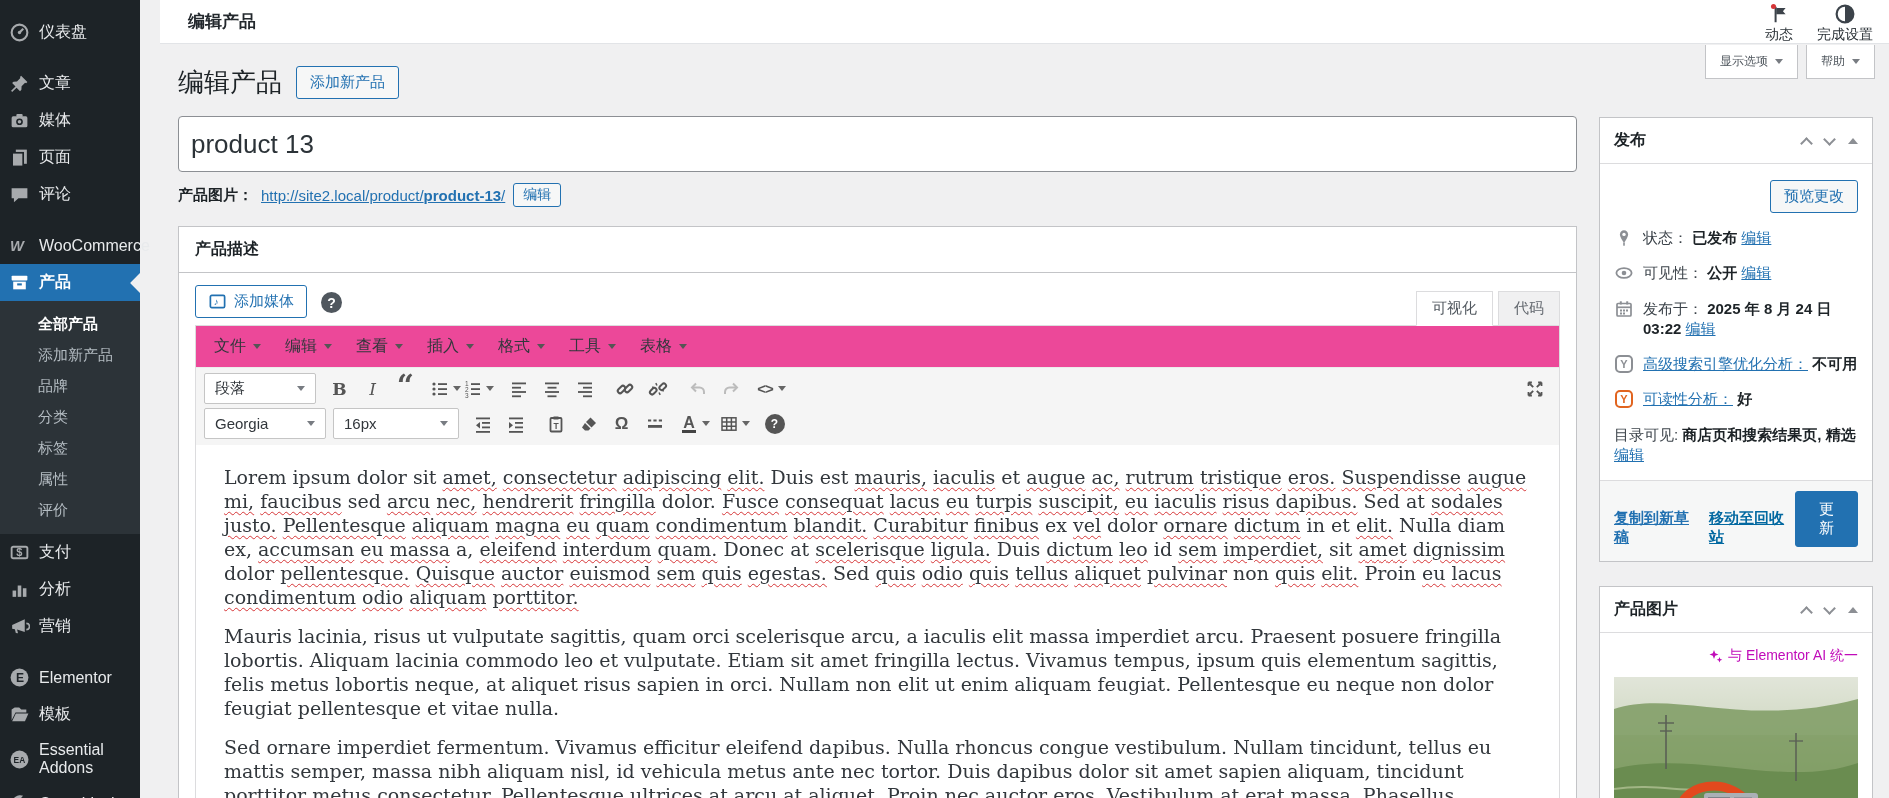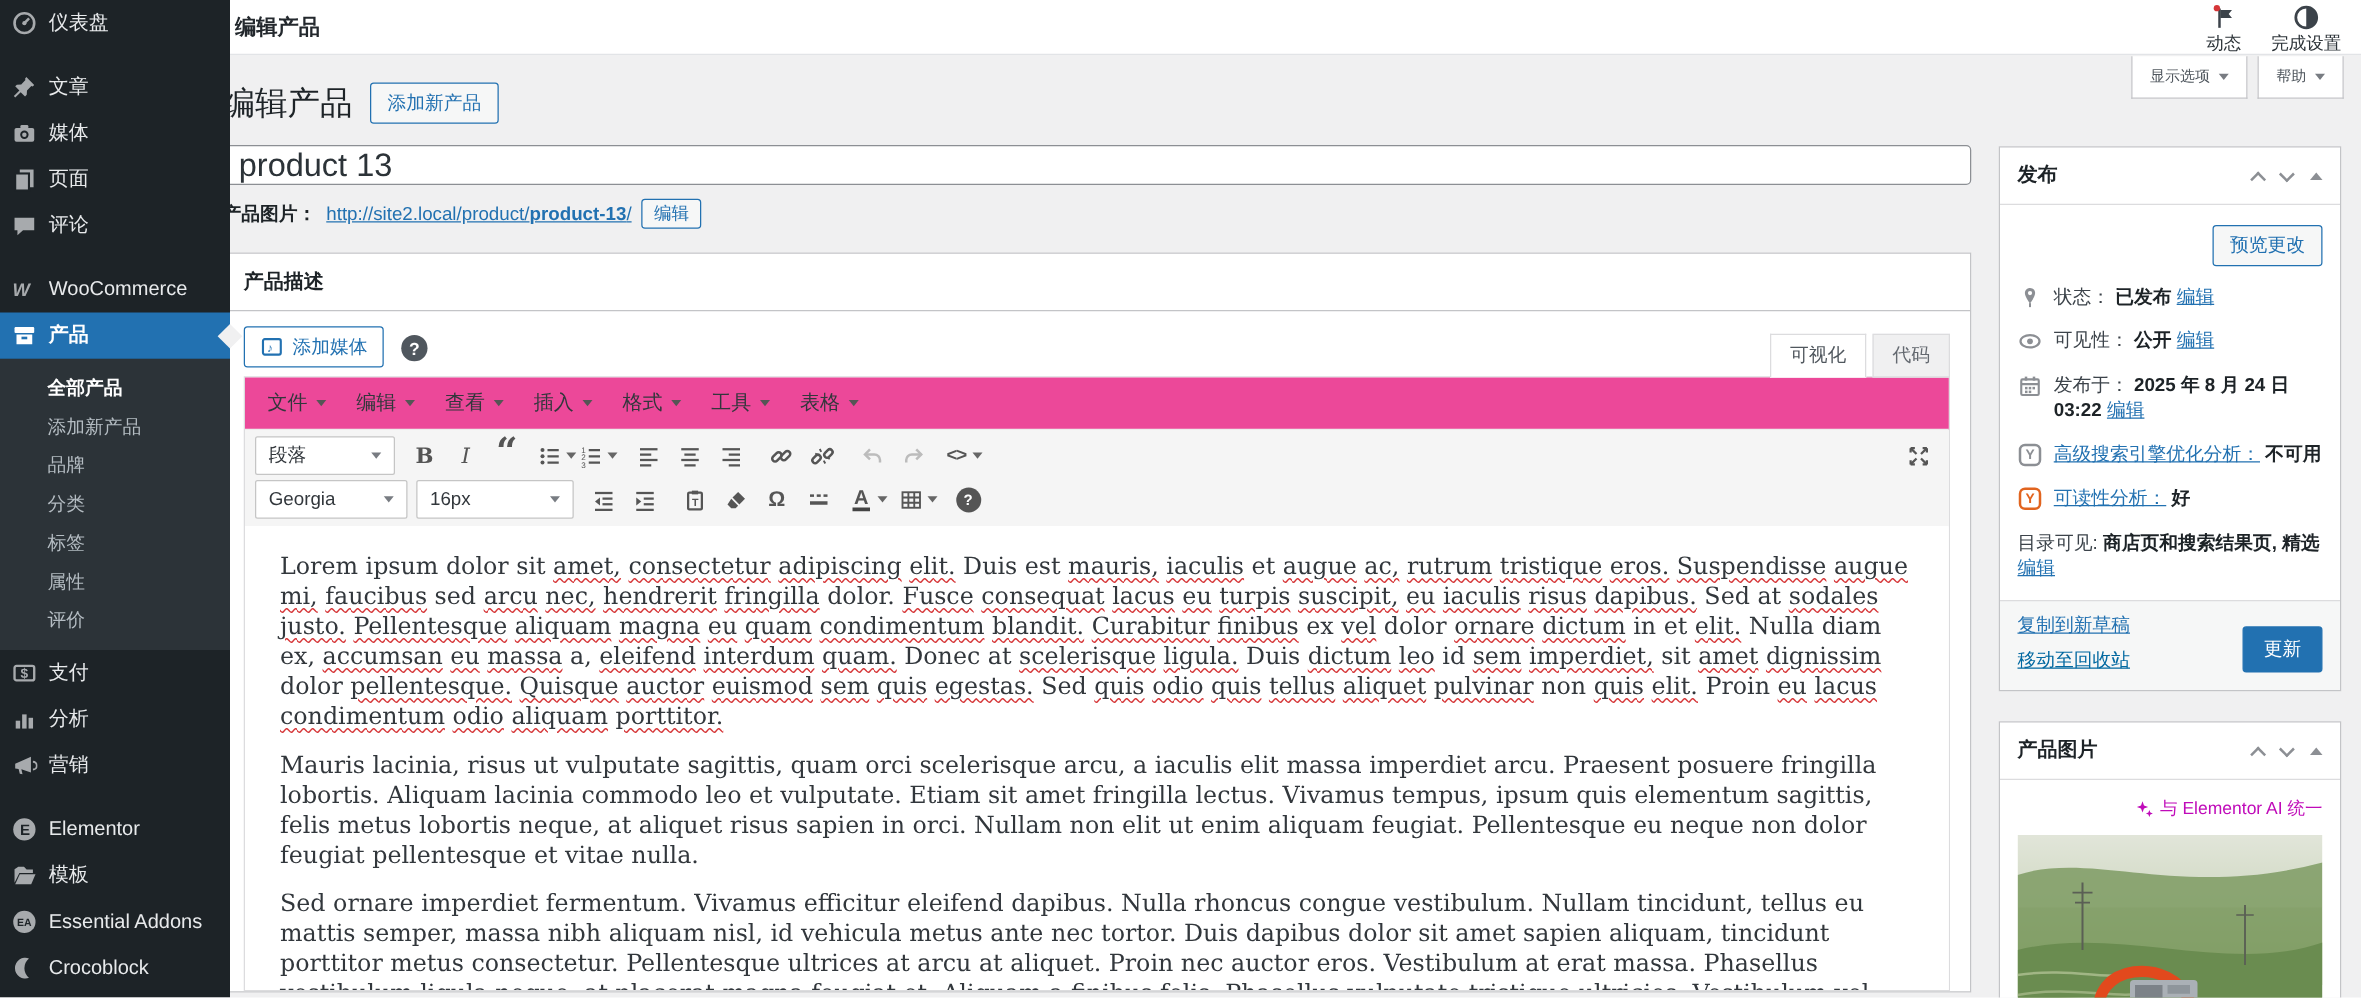--- a/index.html
+++ b/index.html
@@ -5,21 +5,21 @@
   * { box-sizing: border-box; margin: 0; padding: 0; }
   html,body { width:1889px; height:798px; }
   body {
     position: relative; overflow: hidden;
     background:#f0f0f1; color:#1d2327;
     font-family:"Liberation Sans", sans-serif;
   }
   svg { display:block; }
 
   
-  #sidebar { position:absolute; left:0; top:0; bottom:0; width:184px; background:#1d2327; z-index:10; padding-top:0; }
+  #sidebar { position:absolute; left:0; top:0; bottom:0; width:140px; background:#1d2327; z-index:10; padding-top:14px; }
   .menu-gap { height:14px; }
   .menu-item { position:relative; display:flex; align-items:center; gap:9px; padding:8px 9px; min-height:36px; color:#e8eaec; font-size:16px; cursor:pointer; }
   .menu-item .mi-icon { width:21px; height:21px; color:#a7aaad; flex:none; display:flex; align-items:center; justify-content:center; }
   .menu-item.active { background:#2271b1; color:#fff; font-weight:bold; }
   .menu-item.active .mi-icon { color:#fff; }
   .menu-item.active::after { content:""; position:absolute; right:-7px; top:50%; width:14px; height:14px; margin-top:-7px; background:#f0f0f1; transform:rotate(45deg); }
   .submenu { background:#2c3338; padding:8px 0; }
   .submenu-item { padding:6px 10px 6px 38px; font-size:15px; color:#b4bcc2; cursor:pointer; }
   .submenu-item.current { color:#fff; font-weight:bold; }
 
@@ -34,21 +34,21 @@
   #screen-tabs { position:absolute; top:45px; right:14px; display:flex; gap:8px; z-index:8; }
   .screen-tab { background:#fff; border:1px solid #c3c4c7; border-top:none; padding:8px 14px; font-size:12px; color:#50575e; display:flex; align-items:center; gap:7px; cursor:pointer; }
   .caret-down { width:0; height:0; border-left:4px solid transparent; border-right:4px solid transparent; border-top:5px solid #787c82; }
 
   
   #main { position:absolute; left:178px; top:62px; width:1399px; }
   .title-row { display:flex; align-items:center; gap:14px; height:40px; }
   h1.page-title { font-size:26px; font-weight:400; color:#1d2327; }
   .btn-outline { font-size:15px; padding:6px 13px; border:1px solid #2271b1; color:#2271b1; background:#f6f7f7; border-radius:3px; cursor:pointer; white-space:nowrap; }
   .btn-outline.small { font-size:14px; padding:2px 9px; }
-  #title-input { margin-top:14px; width:100%; height:32px; font-size:26px; color:#2c3338; padding:2px 12px; border:1px solid #8c8f94; border-radius:4px; background:#fff; font-family:"Liberation Sans",sans-serif; }
+  #title-input { margin-top:14px; width:100%; height:56px; font-size:26px; color:#2c3338; padding:2px 12px; border:1px solid #8c8f94; border-radius:4px; background:#fff; font-family:"Liberation Sans",sans-serif; }
   .permalink-row { margin-top:10px; height:26px; font-size:15px; display:flex; align-items:center; gap:8px; }
   .permalink-row .pl-label { font-weight:bold; }
   a.link { color:#2271b1; text-decoration:underline; cursor:pointer; }
   .danger-link { color:#0369a1; text-decoration:underline; cursor:pointer; }
 
   
   .postbox { background:#fff; border:1px solid #c3c4c7; }
   #desc-panel { margin-top:18px; height:592px; display:flex; flex-direction:column; }
   .postbox-header { display:flex; align-items:center; padding:12px 16px; font-size:16px; font-weight:bold; border-bottom:1px solid #c3c4c7; }
   .pb-controls { margin-left:auto; display:flex; align-items:center; gap:14px; }
@@ -94,21 +94,21 @@
   
   #side { position:absolute; right:16px; top:117px; width:274px; }
   .side-header { display:flex; align-items:center; padding:12px 14px; font-size:16px; font-weight:bold; border-bottom:1px solid #dcdcde; }
   .pub-body { padding:6px 14px 0; }
   .preview-row { display:flex; justify-content:flex-end; margin:10px 0 4px; }
   .misc-row { display:flex; align-items:flex-start; gap:9px; margin:15px 0; font-size:15px; color:#3c434a; line-height:1.35; }
   .misc-icon { width:20px; height:20px; color:#8c8f94; flex:none; display:flex; align-items:center; justify-content:center; }
   .misc-row b { color:#1d2327; }
   .yoast-badge { width:18px; height:18px; border:2px solid currentColor; border-radius:5px; font-size:11px; font-weight:bold; display:flex; align-items:center; justify-content:center; }
   .pub-footer { display:flex; justify-content:space-between; align-items:flex-end; background:#f6f7f7; border-top:1px solid #dcdcde; padding:10px 14px 14px; margin-top:12px; font-size:15px; }
-  .pub-footer .links { display:flex; flex-direction:column; gap:9px; }
+  .pub-footer .links { display:flex; flex-direction:row; gap:9px;font-weight:bold; }
   .btn-primary { background:#2271b1; border:1px solid #2271b1; color:#fff; font-size:15px; padding:8px 16px; border-radius:3px; cursor:pointer; }
 
   #image-panel { margin-top:24px; }
   .img-body { padding:10px 14px 14px; }
   .ai-row { display:flex; justify-content:flex-end; align-items:center; gap:5px; font-size:14px; color:#c00bb9; cursor:pointer; margin:4px 0 12px; }
   .product-image { width:100%; height:246px; overflow:hidden; }
 </style>
 </head>
 <body>
 

